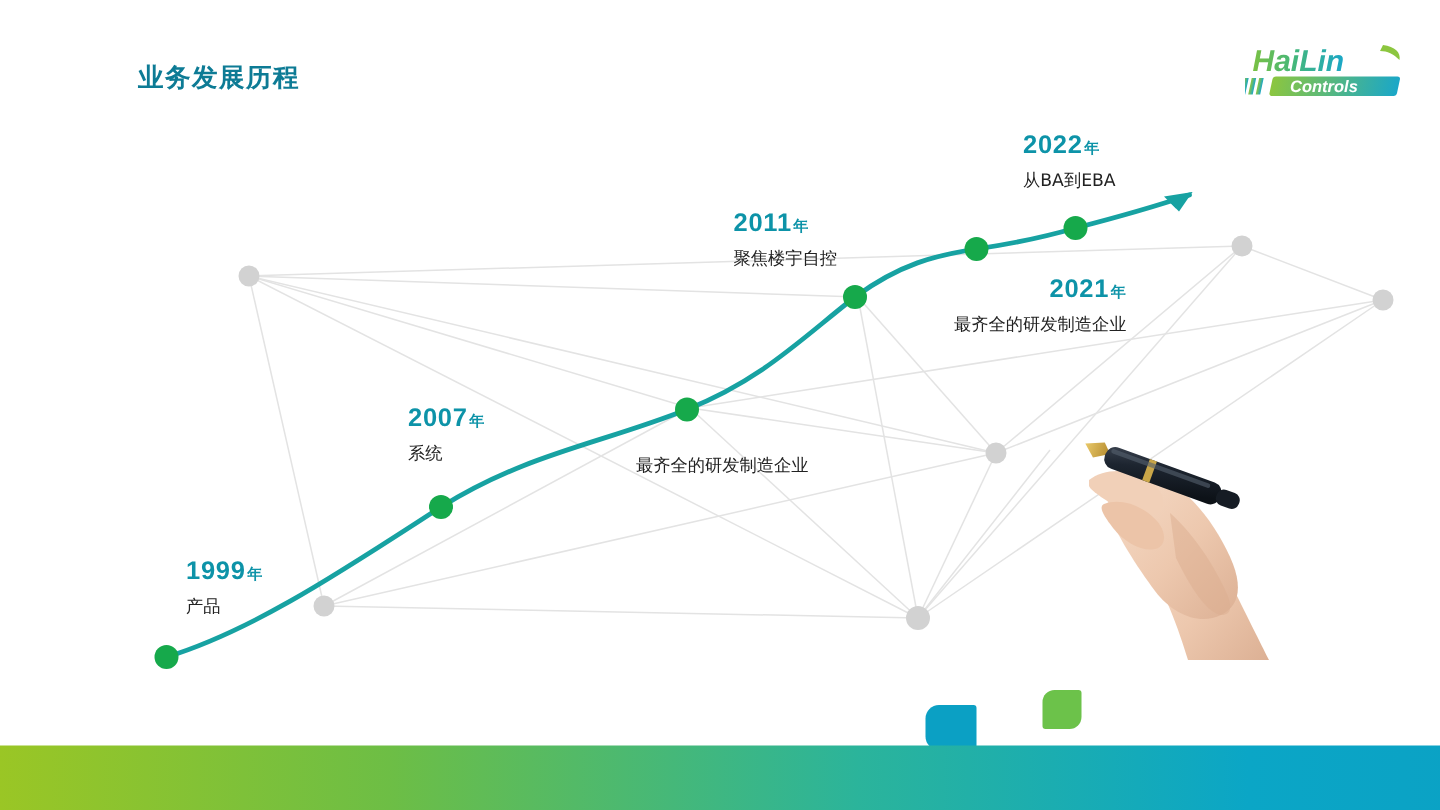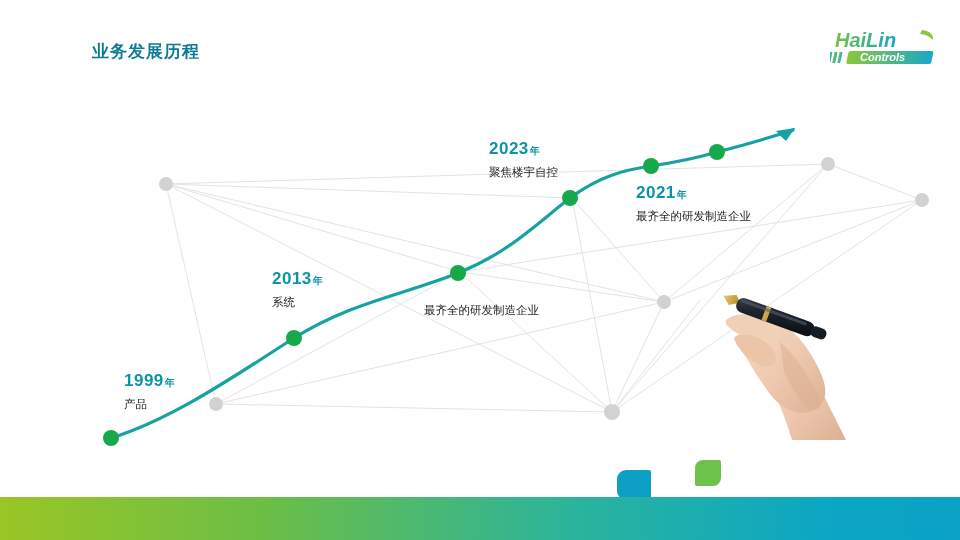--- a/index.html
+++ b/index.html
@@ -35,21 +35,21 @@
     font-size:11.5px;color:#222;line-height:1.45;margin-top:5px;
     font-family:"DejaVu Sans","Liberation Sans",sans-serif;
   }
   .tl-desc div{white-space:nowrap;}
 
   
   .tl-1999{left:80px;top:372px;margin-left:44px;}
   .tl-2009{left:272px;top:270px;}
   .tl-2015{left:424px;top:297px;}
   .tl-2019{left:489px;top:140px;}
-  .tl-2021{left:636px;top:184px;}
+  .tl-2021{left:636px;top:184px;text-align:right;}
   .tl-2022{left:682px;top:88px;}
 
   
   .hand{position:absolute;left:700px;top:280px;width:190px;height:160px;}
 
   
   .bottom-bar{
     position:absolute;left:0;top:497px;width:1040px;height:43px;
     background:linear-gradient(90deg,#9ac625 0%,#6dbe45 25%,#2bb49b 55%,#0ba6c6 80%,#0ba0c4 100%);
   }
@@ -184,50 +184,58 @@
     <div class="tl-year">
       <span>1999</span><span class="suffix">年</span>
     </div>
     <div class="tl-desc">
       <div>产品</div>
     </div>
   </div>
 
   <div class="tl-label tl-2009">
     <div class="tl-year">
-      <span>2013</span><span class="suffix">年</span>
+      <span>2007</span><span class="suffix">年</span>
     </div>
     <div class="tl-desc">
       <div>系统</div>
     </div>
   </div>
 
   <div class="tl-label tl-2015">
     <div class="tl-desc">
       <div>最齐全的研发制造企业</div>
     </div>
   </div>
 
   <div class="tl-label tl-2019">
     <div class="tl-year">
-      <span>2023</span><span class="suffix">年</span>
+      <span>2011</span><span class="suffix">年</span>
     </div>
     <div class="tl-desc">
       <div>聚焦楼宇自控</div>
     </div>
   </div>
 
   <div class="tl-label tl-2021">
     <div class="tl-year">
       <span>2021</span><span class="suffix">年</span>
     </div>
     <div class="tl-desc">
       <div>最齐全的研发制造企业</div>
     </div>
   </div>
 
+  <div class="tl-label tl-2022">
+    <div class="tl-year">
+      <span>2022</span><span class="suffix">年</span>
+    </div>
+    <div class="tl-desc">
+      <div>从BA到EBA</div>
+    </div>
+  </div>
 
   <div class="deco deco-3"></div>
   <div class="deco deco-2"></div>
   <div class="deco deco-1"></div>
   <div class="bottom-bar"></div>
 
 </div>
 
 </body></html>

